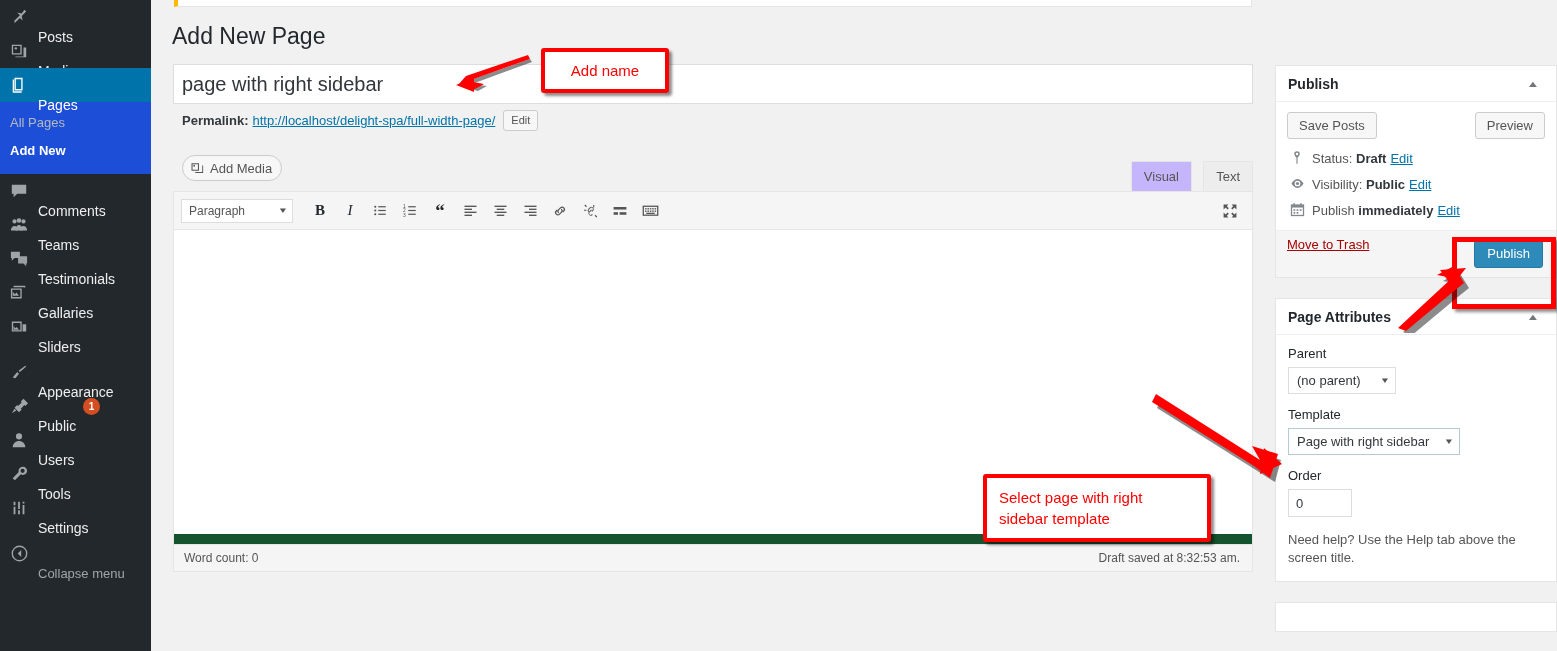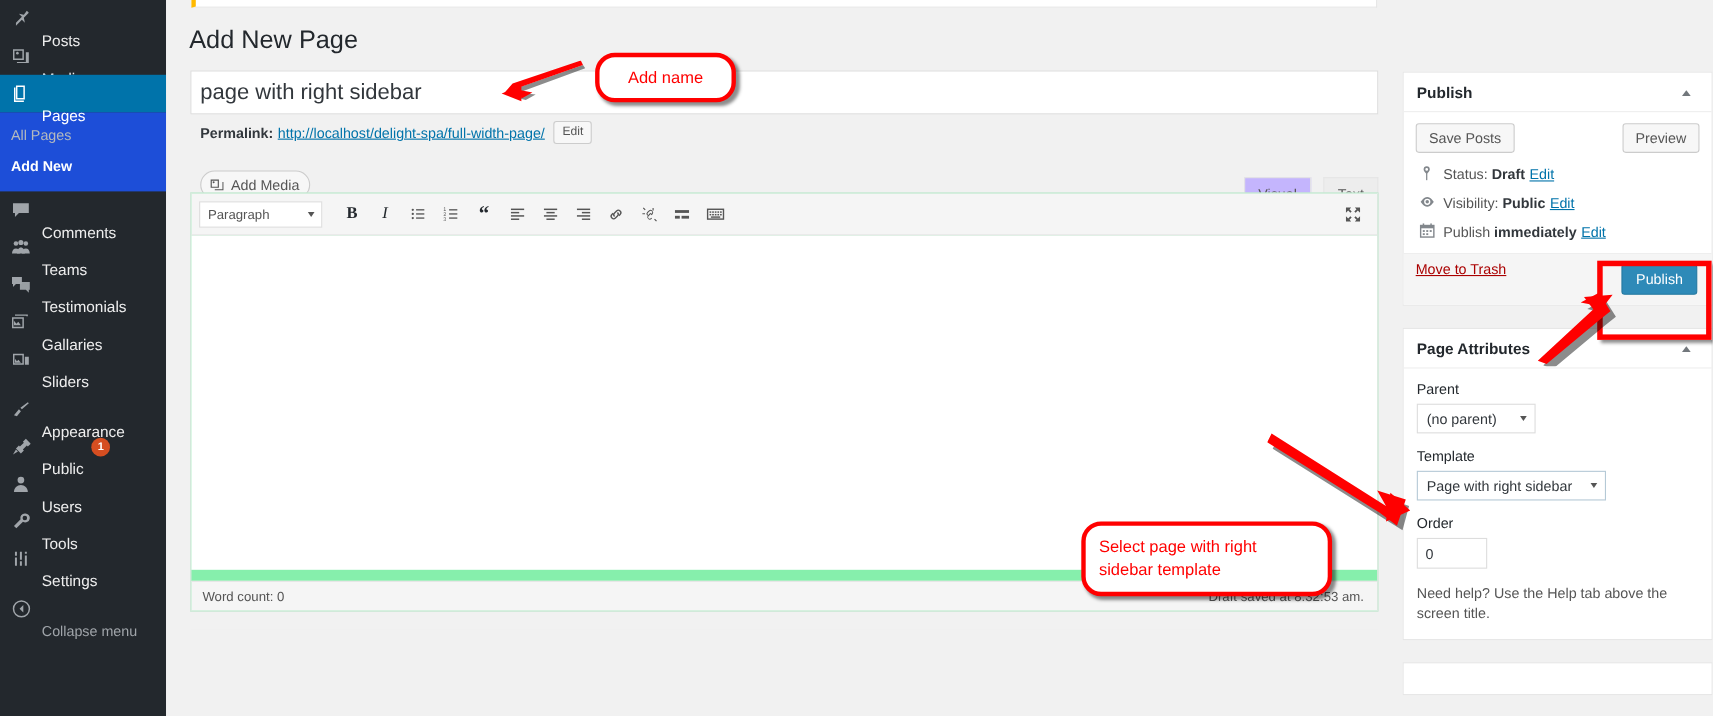--- a/index.html
+++ b/index.html
@@ -186,24 +186,24 @@
     border-color: #e5e5e5;
   }
   #tab-text {
     right: 0px;
     background: #ededed;
     color: #555;
     border-color: #e5e5e5;
   }
 
   #mce-wrap {
-    position: absolute; left: 0; top: 28px;
+    position: absolute; left: 0; top: 44px;
     width: 1080px; height: 381px;
     border: 1px solid #e5e5e5;
-    background: #86efac;
+    background: #14532d;
   }
   #mce-toolbar {
     position: relative;
     height: 38px;
     background: #f5f5f5;
     border-bottom: 1px solid #e5e5e5;
     display: flex; align-items: center;
     padding-left: 7px;
   }
   #fmt-select {
@@ -394,21 +394,21 @@
     background: #fff;
     border: 1px solid #e5e5e5;
     height: 30px;
   }
 
   
   .callout {
     position: absolute;
     background: #fff;
     border: 4px solid #f00;
-    border-radius: 18px;
+    border-radius: 3px;
     color: #f00;
     font-size: 15px;
     line-height: 21px;
     box-shadow: 3px 3px 3px rgba(0,0,0,0.45);
     display: flex; align-items: center;
     padding: 6px 12px;
     z-index: 40;
   }
   #callout-add-name { left: 541px; top: 48px; width: 128px; height: 45px; justify-content: center; }
   #callout-template { left: 983px; top: 474px; width: 228px; height: 68px; }

